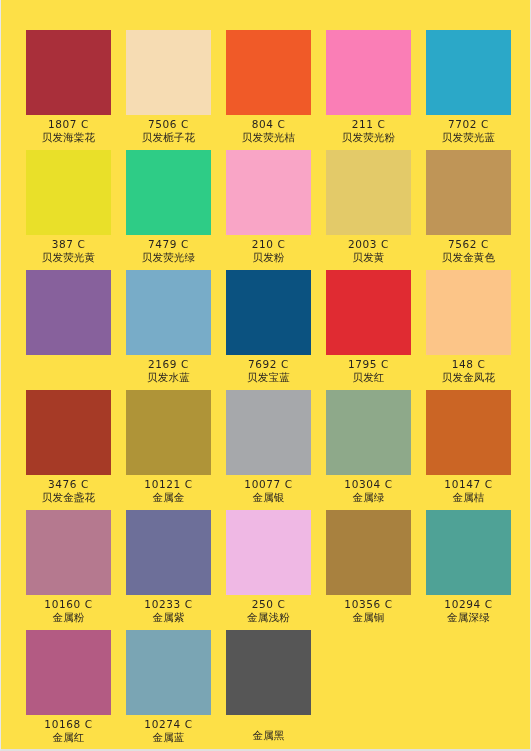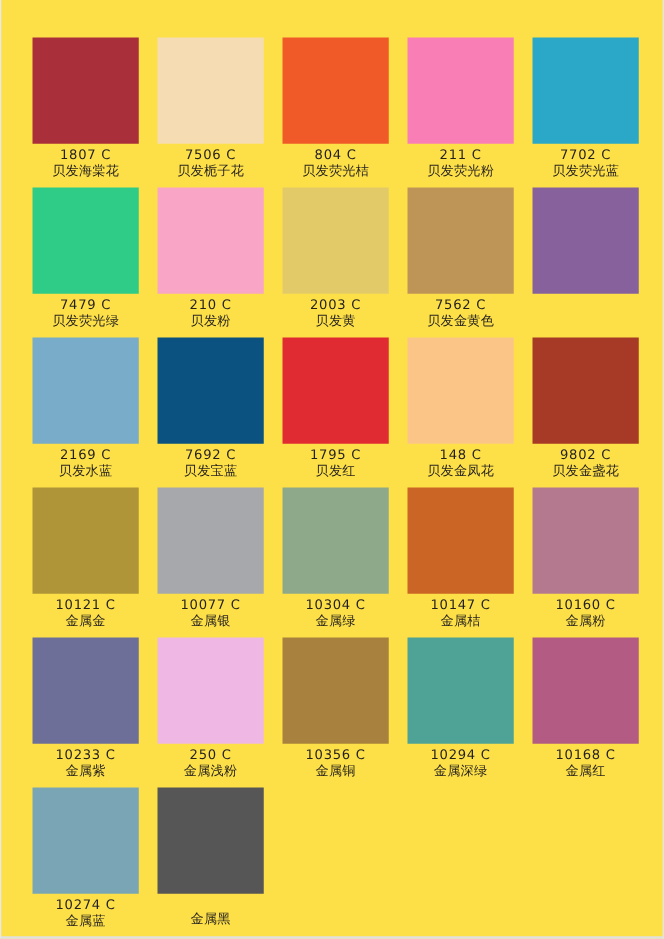--- a/index.html
+++ b/index.html
@@ -97,20 +97,27 @@
         </div>
       </div>
       <div class="swatch-cell">
         <div class="swatch-chip" style="background-color: rgb(43, 168, 200);"></div>
         <div class="swatch-text">
           <div class="swatch-code">7702  C</div>
           <div class="swatch-name">贝发荧光蓝</div>
         </div>
       </div>
       <div class="swatch-cell">
+        <div class="swatch-chip" style="background-color: rgb(233, 224, 41);"></div>
+        <div class="swatch-text">
+          <div class="swatch-code">387  C</div>
+          <div class="swatch-name">贝发荧光黄</div>
+        </div>
+      </div>
+      <div class="swatch-cell">
         <div class="swatch-chip" style="background-color: rgb(46, 204, 134);"></div>
         <div class="swatch-text">
           <div class="swatch-code">7479 C</div>
           <div class="swatch-name">贝发荧光绿</div>
         </div>
       </div>
       <div class="swatch-cell">
         <div class="swatch-chip" style="background-color: rgb(249, 165, 198);"></div>
         <div class="swatch-text">
           <div class="swatch-code">210 C</div>
@@ -158,21 +165,21 @@
       <div class="swatch-cell">
         <div class="swatch-chip" style="background-color: rgb(252, 197, 136);"></div>
         <div class="swatch-text">
           <div class="swatch-code">148  C</div>
           <div class="swatch-name">贝发金凤花</div>
         </div>
       </div>
       <div class="swatch-cell">
         <div class="swatch-chip" style="background-color: rgb(166, 58, 38);"></div>
         <div class="swatch-text">
-          <div class="swatch-code">9802  C</div>
+          <div class="swatch-code">3476  C</div>
           <div class="swatch-name">贝发金盏花</div>
         </div>
       </div>
       <div class="swatch-cell">
         <div class="swatch-chip" style="background-color: rgb(175, 148, 56);"></div>
         <div class="swatch-text">
           <div class="swatch-code">10121  C</div>
           <div class="swatch-name">金属金</div>
         </div>
       </div>

